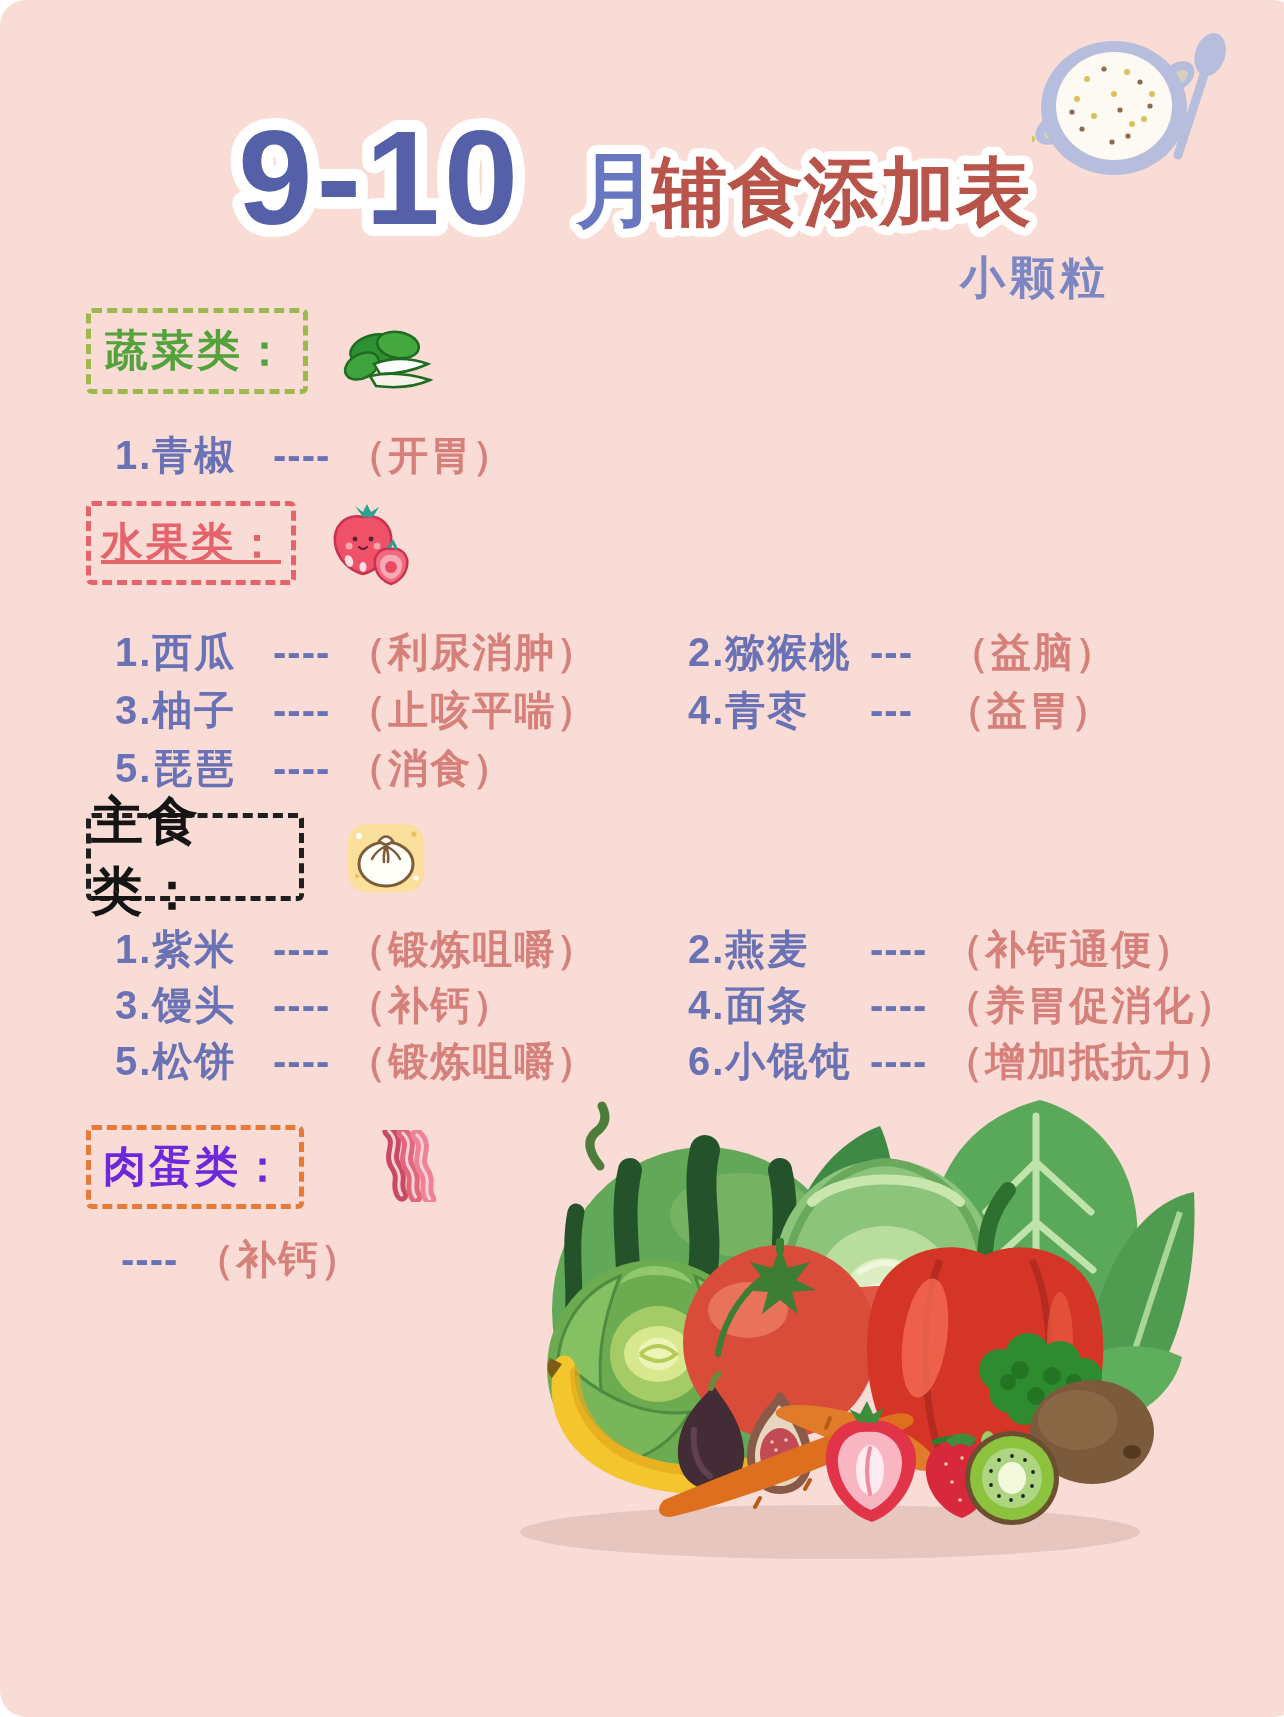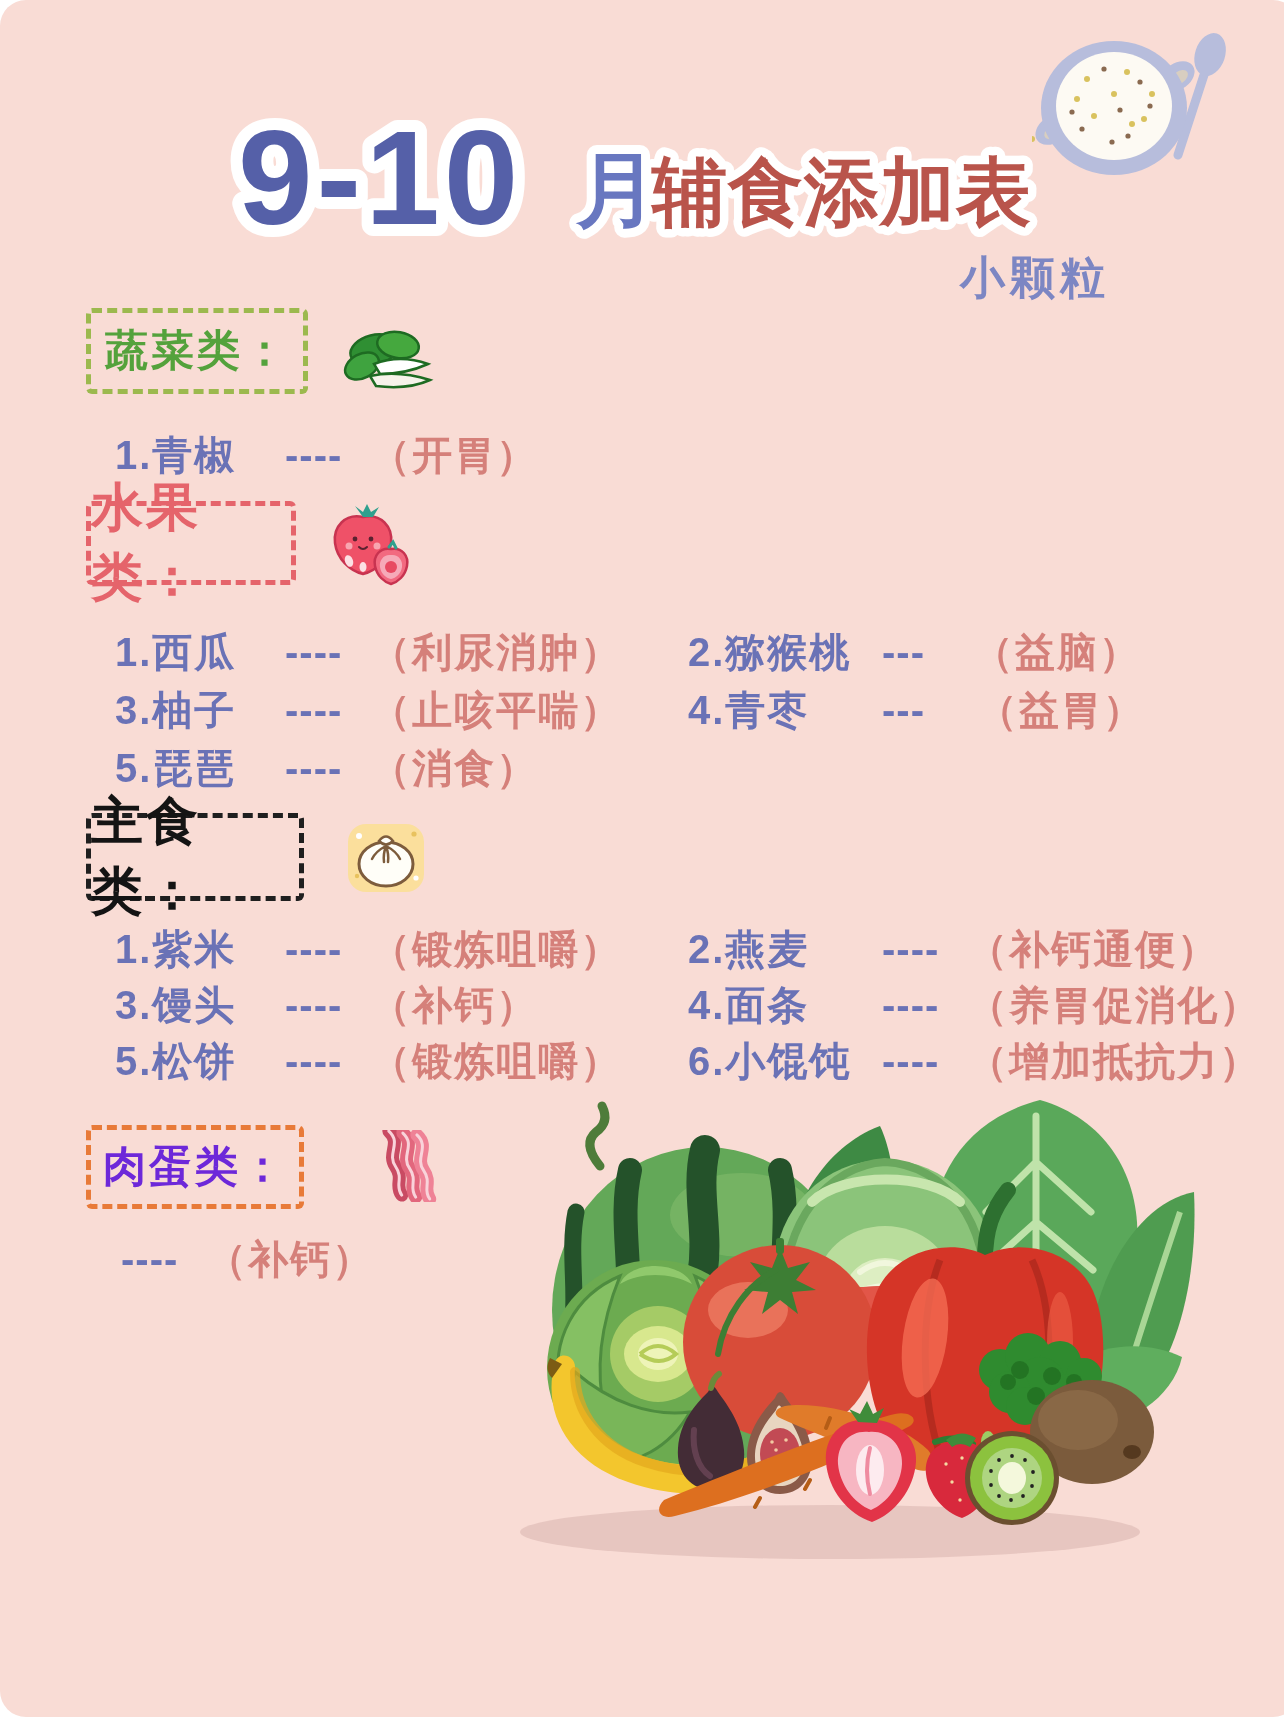--- a/index.html
+++ b/index.html
@@ -13,25 +13,25 @@
   .title-svg text{font-family:"Liberation Sans",sans-serif;font-weight:bold;
     paint-order:stroke;stroke:#ffffff;stroke-linejoin:round;stroke-linecap:round;}
   .t-num{font-size:134px;fill:#5560a8;stroke-width:24px;letter-spacing:4px;}
   .t-month{font-size:82px;fill:#6877c0;stroke-width:18px;}
   .t-rest{font-size:75px;fill:#b9544b;stroke-width:17px;letter-spacing:1px;}
   .subtitle{position:absolute;left:960px;top:248px;font-size:45px;color:#7c86c3;letter-spacing:5px;}
   
   .sec-box{position:absolute;display:flex;align-items:center;justify-content:center;
     border-radius:6px;letter-spacing:3px;}
   .sec-veg{left:86px;top:308px;width:212px;height:76px;border:5px dashed #9cb94e;color:#54a23c;font-size:43px;}
-  .sec-fruit{left:86px;top:501px;width:200px;height:74px;border:5px dashed #e5646b;color:#e5646b;font-size:52px;}
+  .sec-fruit{left:86px;top:501px;width:200px;height:74px;border:5px dashed #e5646b;color:#e5646b;font-size:42px;text-decoration:underline;}
   .sec-staple{left:86px;top:813px;width:208px;height:78px;border:5px dashed #1f1f1f;color:#141414;font-size:52px;}
   .sec-meat{left:86px;top:1125px;width:208px;height:74px;border:5px dashed #e87a38;color:#6d28d9;font-size:43px;}
   
-  .row{position:absolute;display:flex;align-items:baseline;font-size:40px;letter-spacing:2px;white-space:nowrap;gap:12px;}
+  .row{position:absolute;display:flex;align-items:baseline;font-size:40px;letter-spacing:2px;white-space:nowrap;}
   .row .nm{color:#6a72b6;min-width:152px;}
   .row.rcol .nm{min-width:176px;}
   .row .ds{color:#6a72b6;margin:0 16px 0 6px;letter-spacing:1px;}
   .row .bf{color:#d5807a;}
   .icon{position:absolute;}
 </style>
 </head>
 <body>
 
 <div class="poster">
@@ -133,21 +133,21 @@
     <span class="bf" style="margin-left:20px">（益脑）</span>
   </div>
   <div class="row" style="left:115px;top:683px">
     <span class="nm">3.柚子</span>
     <span class="ds">----</span>
     <span class="bf">（止咳平喘）</span>
   </div>
   <div class="row rcol" style="left:688px;top:683px">
     <span class="nm">4.青枣</span>
     <span class="ds">---</span>
-    <span class="bf" style="margin-left:24px">（益胃）</span>
+    <span class="bf" style="margin-left:16px">（益胃）</span>
   </div>
   <div class="row" style="left:115px;top:741px">
     <span class="nm">5.琵琶</span>
     <span class="ds">----</span>
     <span class="bf">（消食）</span>
   </div>
 
   <div class="sec-box sec-staple">
     <span>主食类：</span>
   </div>

